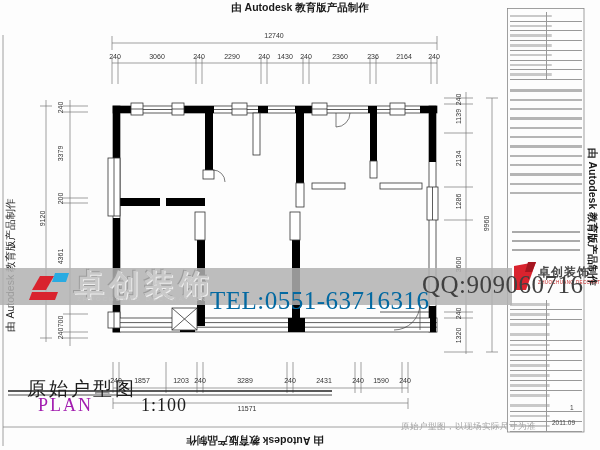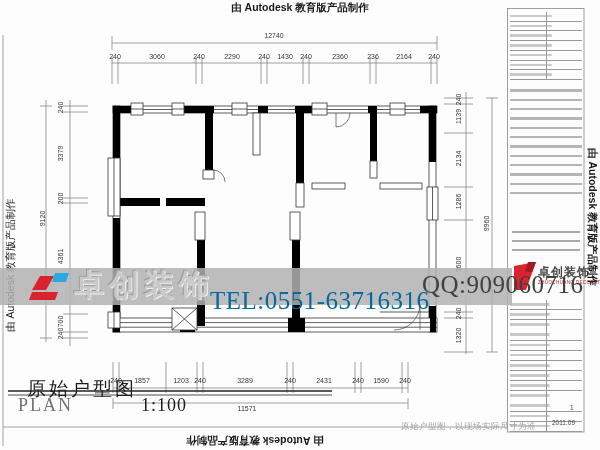--- a/index.html
+++ b/index.html
@@ -38,22 +38,22 @@
   .nts{left:512px;top:228px;width:68px;height:28px;
       background-image:repeating-linear-gradient(to bottom,transparent 0 3px,#aaa 3px 5px,transparent 5px 9px);}
   .t2{left:510px;top:300px;width:72px;height:132px;
       background-image:repeating-linear-gradient(to bottom,transparent 0 9.2px,#999 9.2px 10.15px),
       repeating-linear-gradient(to bottom,transparent 0 3px,#c9c9c9 3px 5.6px,transparent 5.6px 10.15px);
       background-size:100% 100%,55% 100%;background-repeat:no-repeat;}
   .t2d{left:546px;top:300px;width:1px;height:132px;background:#999;}
   .tb-txt{position:absolute;font:6.5px "Liberation Sans",sans-serif;color:#444;z-index:3;white-space:nowrap;}
   .ptitle{position:absolute;left:27px;top:361px;font:19px "Liberation Serif",serif;
         color:#1c1c1c;letter-spacing:3px;z-index:2;white-space:nowrap;margin-top:15px;}
-  .plabel{position:absolute;left:18px;top:395px;font:18px "Liberation Serif",serif;
-        color:#737373;letter-spacing:2px;z-index:2;text-align:right;}
+  .plabel{position:absolute;left:38px;top:395px;font:18px "Liberation Serif",serif;
+        color:#a21caf;letter-spacing:2px;z-index:2;text-align:right;}
   .pscale{position:absolute;left:141px;top:395px;font:18px "Liberation Serif",serif;
         color:#1c1c1c;letter-spacing:1px;z-index:2;}
   .note{position:absolute;left:401px;top:421px;font:8.5px "Liberation Sans",sans-serif;
         color:#a2a2a2;letter-spacing:0.5px;z-index:2;white-space:nowrap;}
 </style>
 </head>
 <body>
 
 <div class="page">
 

